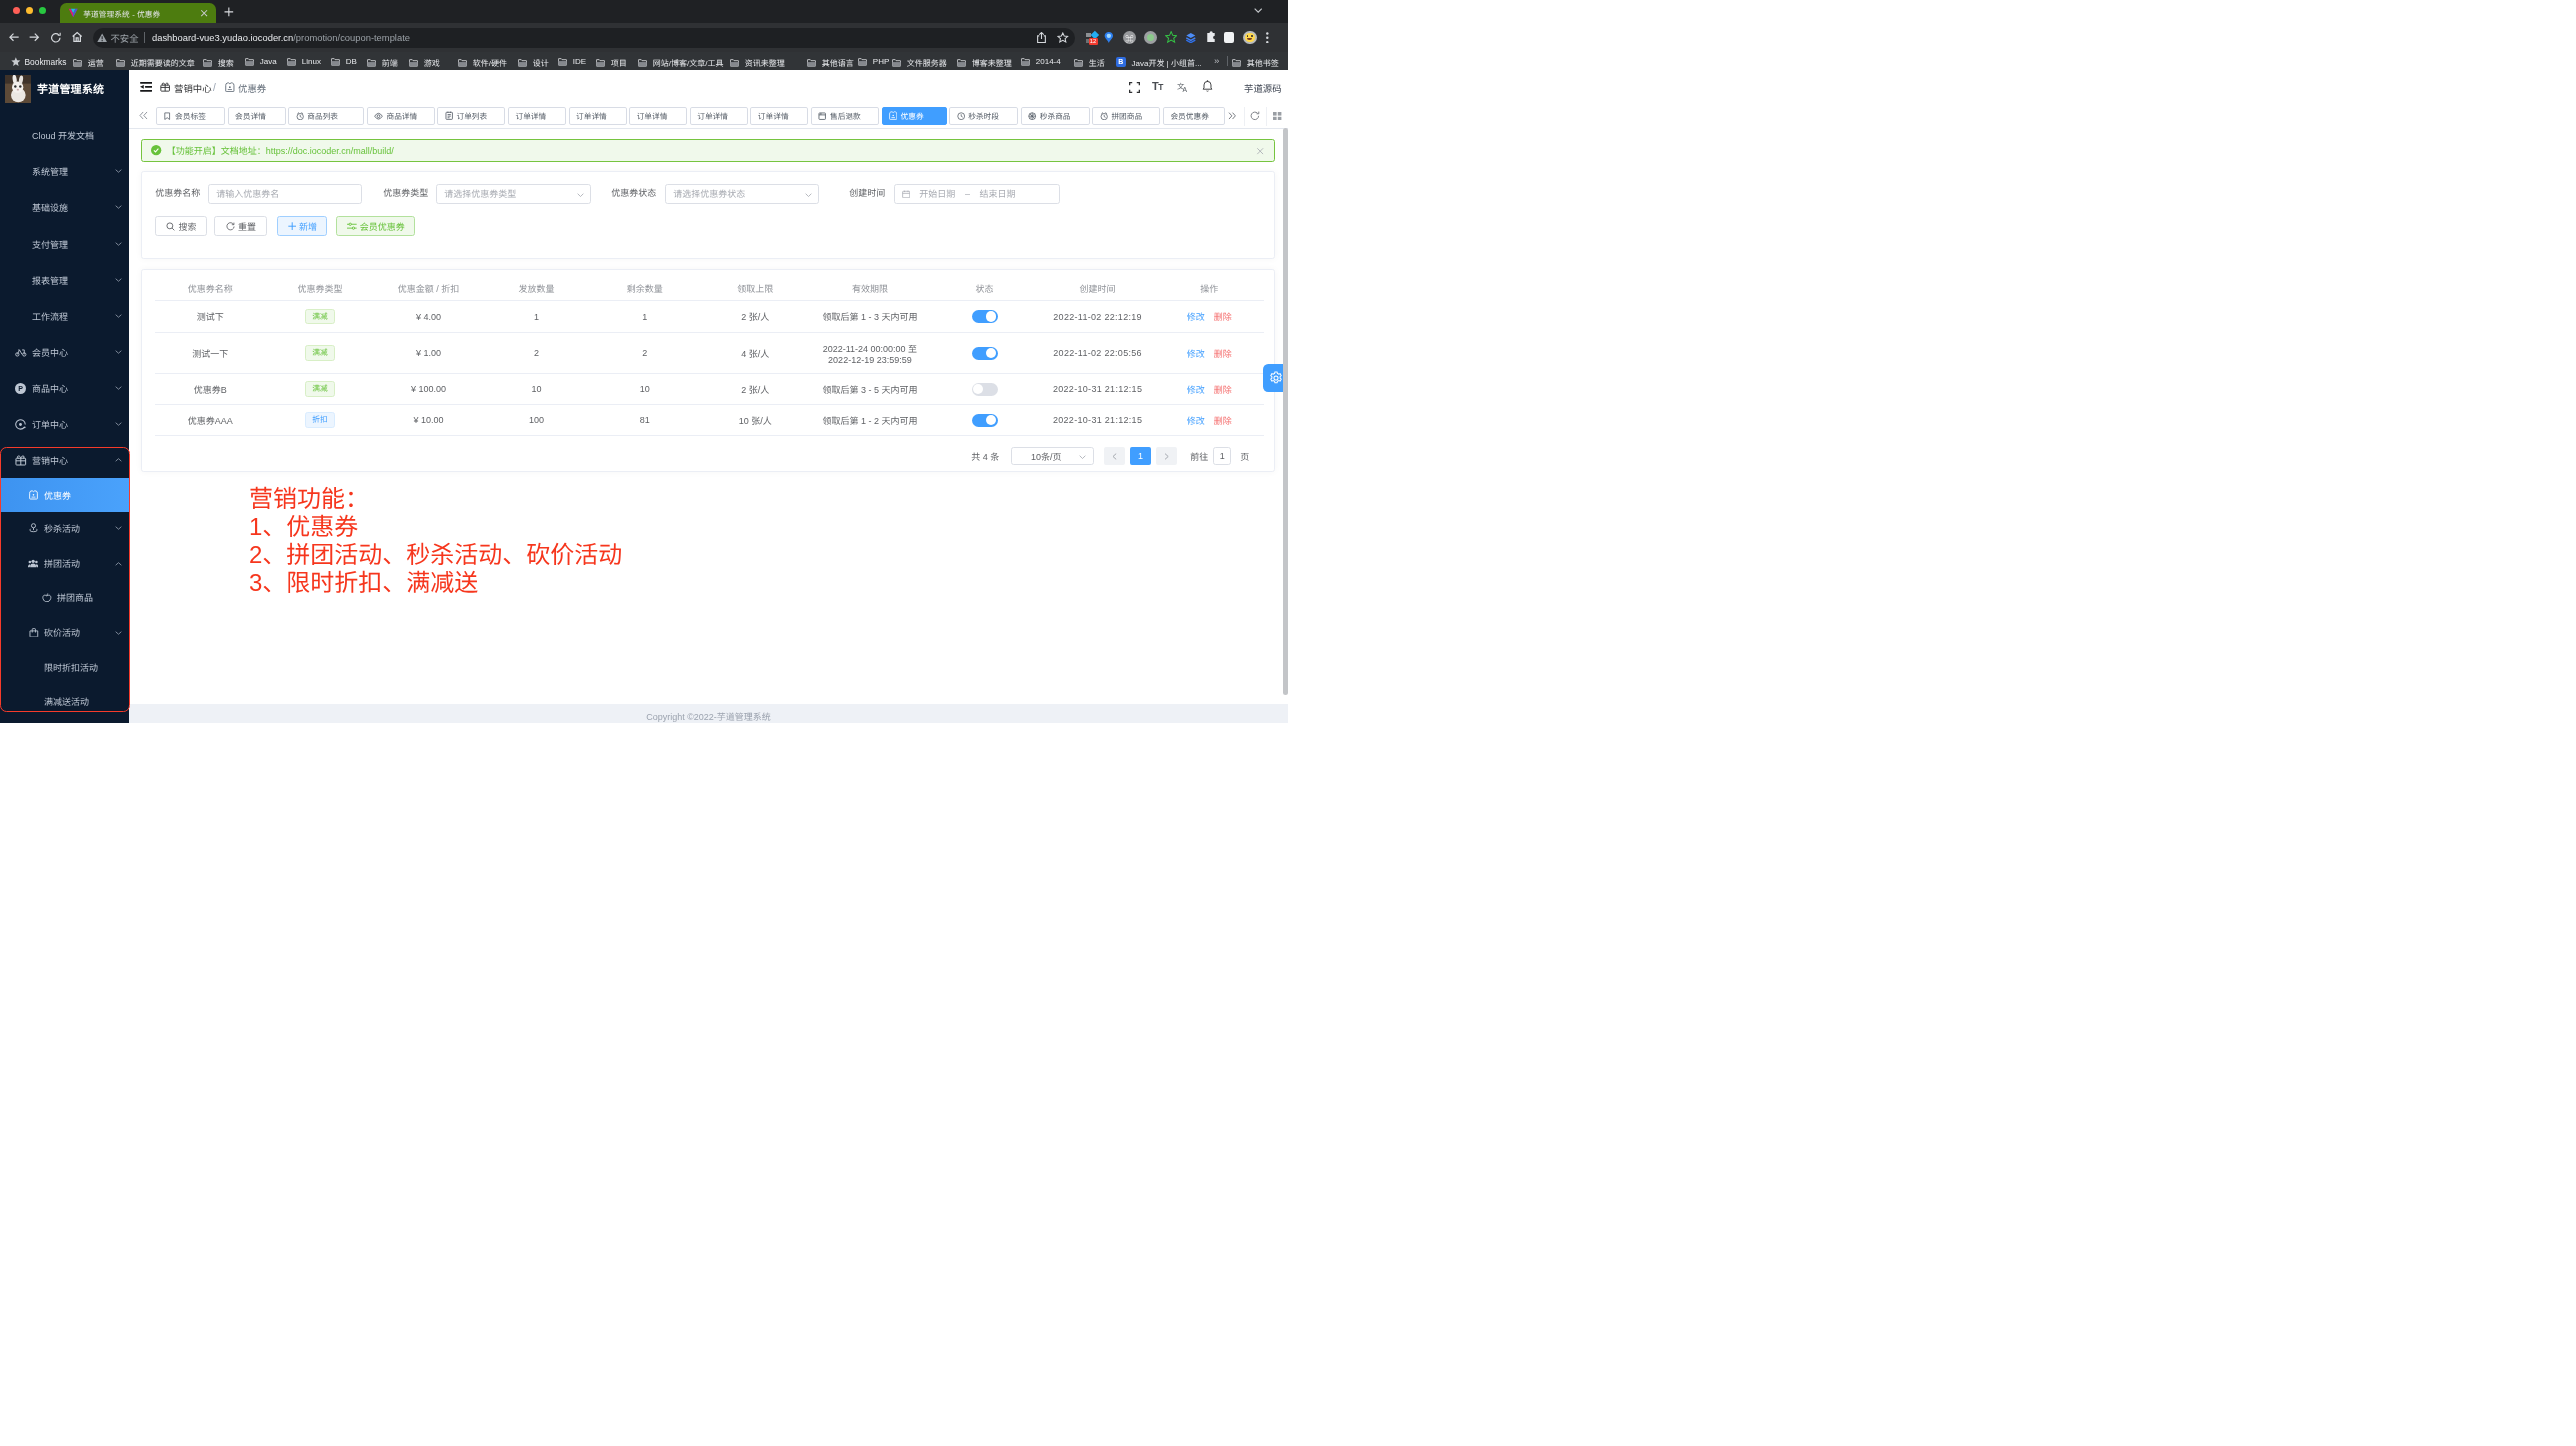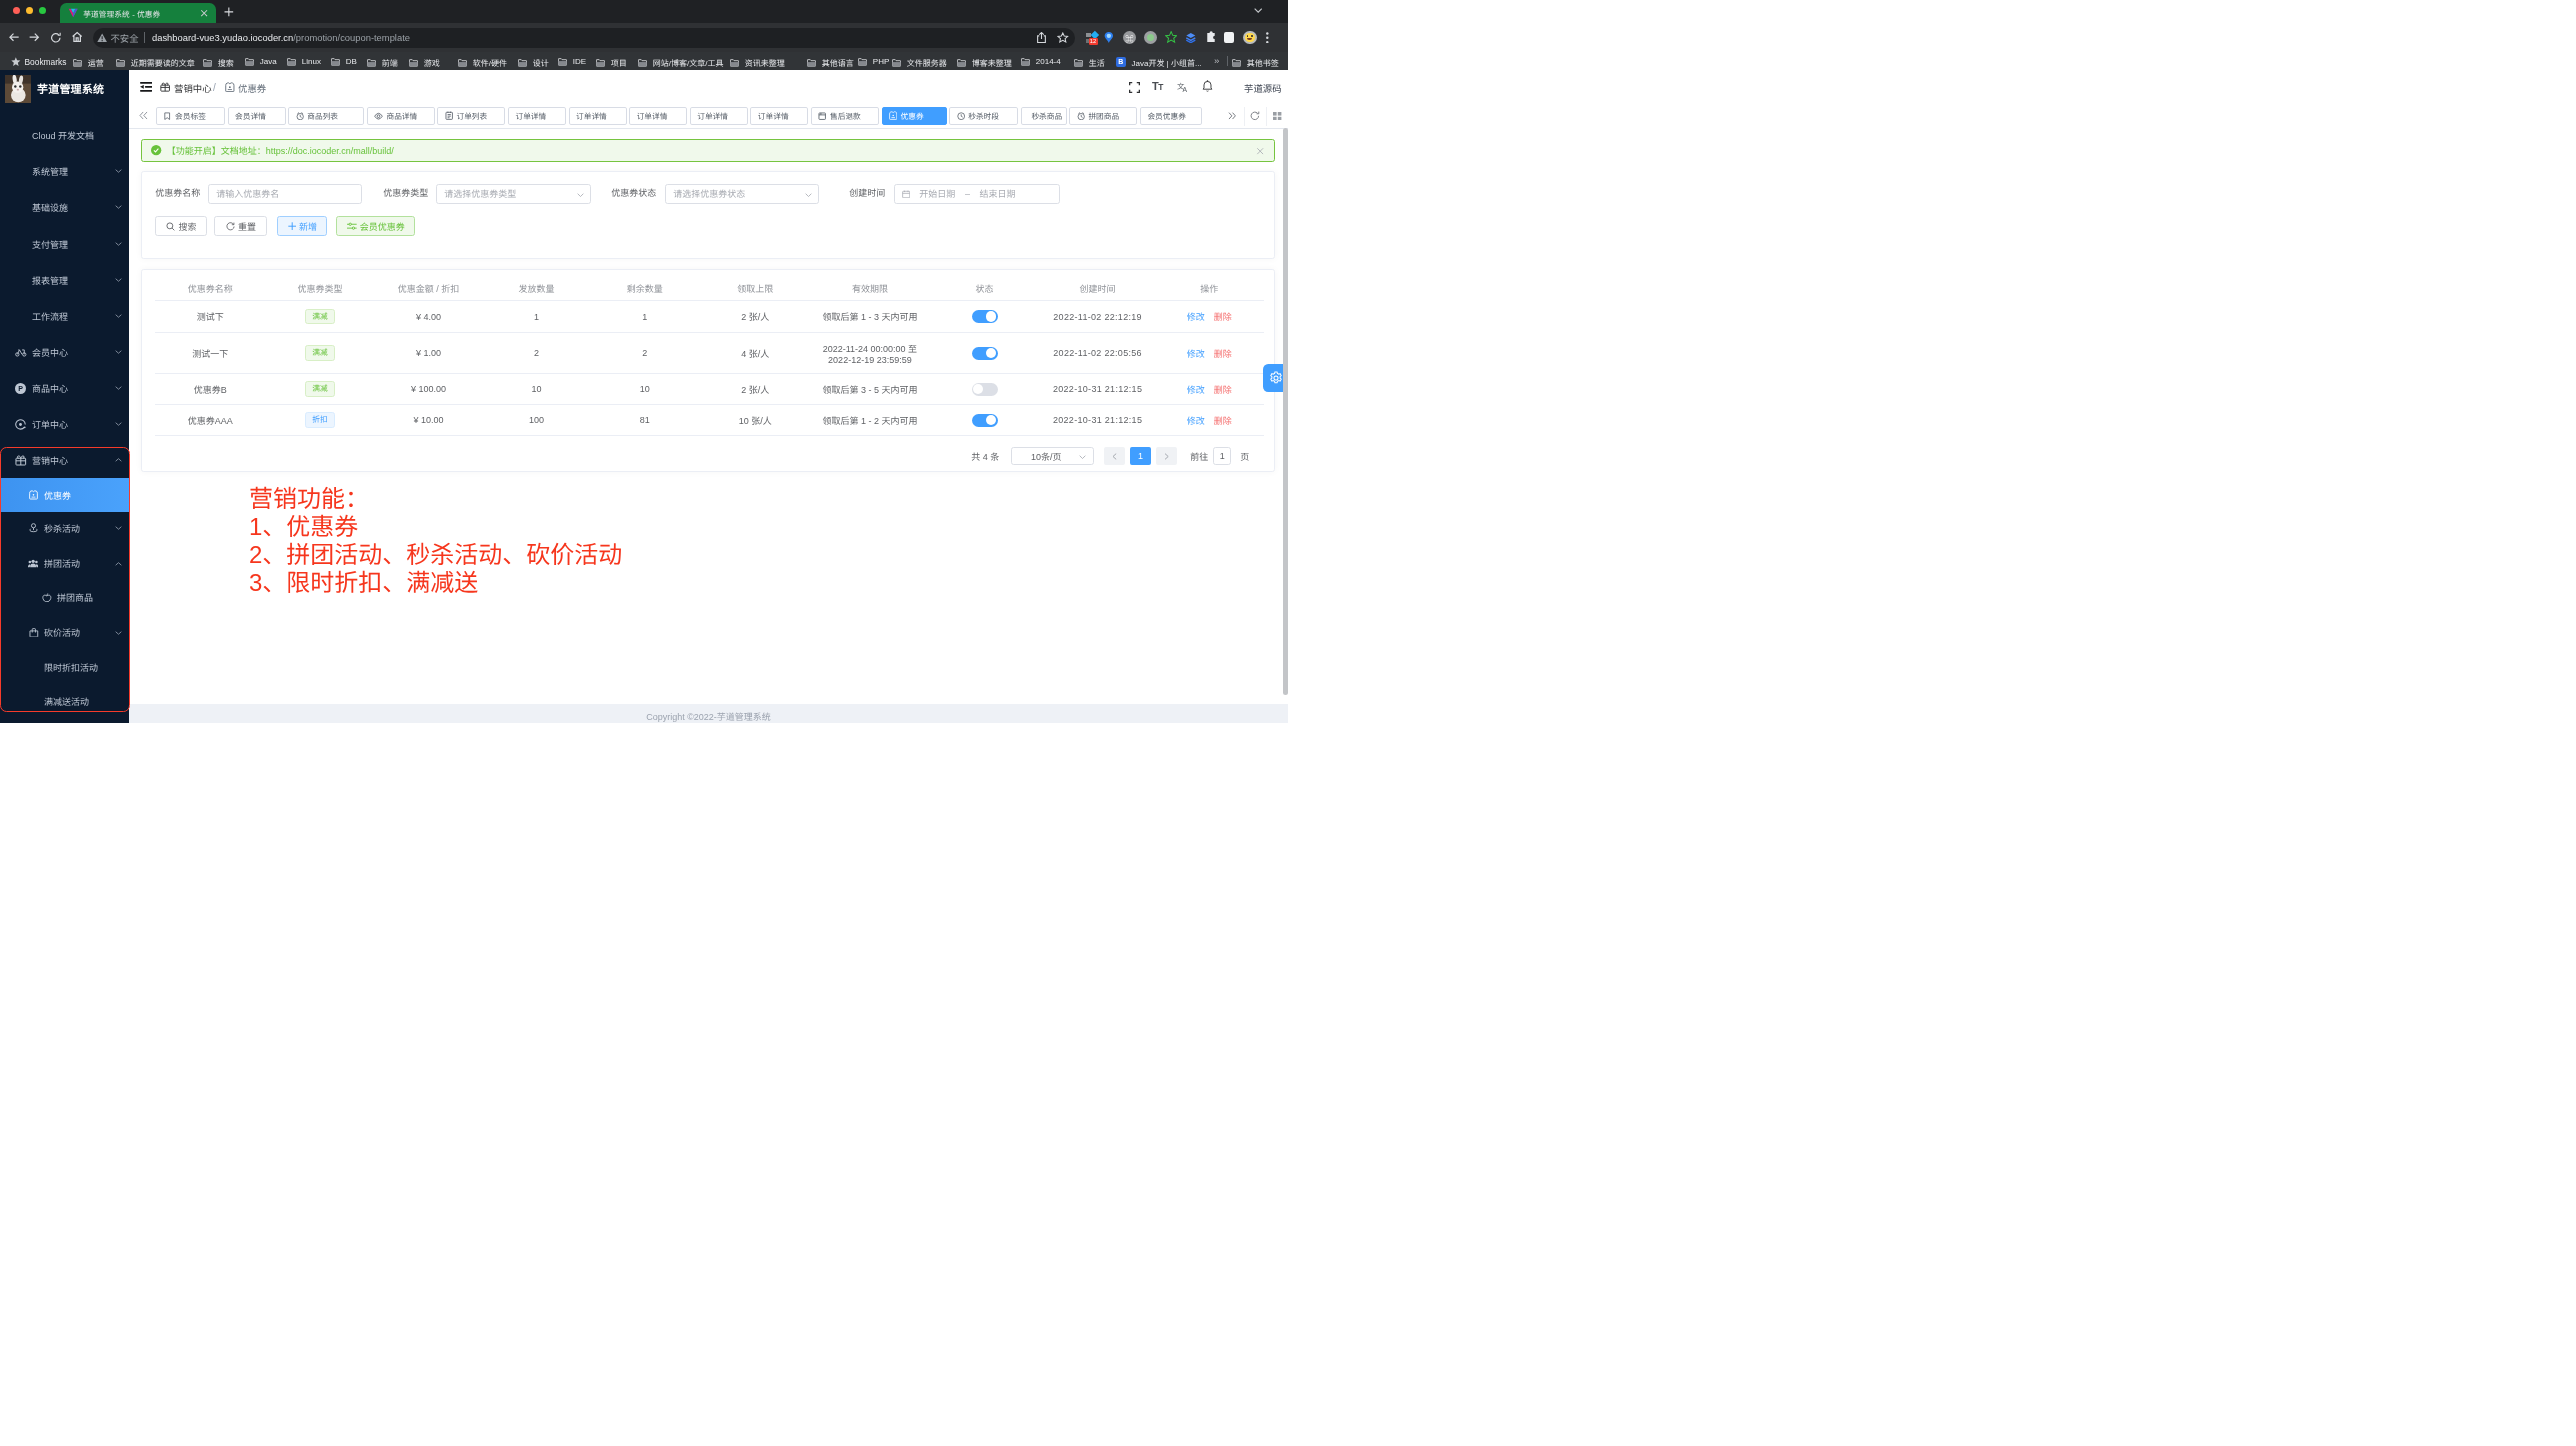--- a/index.html
+++ b/index.html
@@ -3,21 +3,21 @@
 <meta charset="utf-8">
 <style>
 *{margin:0;padding:0;box-sizing:border-box}
 html,body{width:1288px;height:723px;overflow:hidden}
 body{font-family:"Liberation Sans",sans-serif;-webkit-font-smoothing:antialiased}
 #page{position:relative;width:1288px;height:723px;background:#fff}
 svg{display:block}
 
 #titlebar{position:absolute;left:0;top:0;width:100%;height:23px;background:#1f2124}
 .tl{position:absolute;top:7px;width:7px;height:7px;border-radius:50%}
-#tab{position:absolute;left:60px;top:3.2px;width:156px;height:20px;background:#15803d;border-radius:6.5px 6.5px 0 0;display:flex;align-items:center;color:#e3e5e8;font-size:7.7px}
+#tab{position:absolute;left:60px;top:3.2px;width:156px;height:20px;background:#4d7c0f;border-radius:6.5px 6.5px 0 0;display:flex;align-items:center;color:#e3e5e8;font-size:7.7px}
 #tab .ttl{margin-left:5.2px;letter-spacing:0.1px}
 #toolbar{position:absolute;left:0;top:23px;width:100%;height:29px;background:#2f3134}
 #bookbar{position:absolute;left:0;top:52px;width:100%;height:18px;background:#313437;display:flex;align-items:center;color:#e8eaed;font-size:8px}
 .navic{position:absolute;top:0;height:29px;display:flex;align-items:center;color:#d5d8dc}
 #addr{position:absolute;left:93px;top:4.5px;width:982px;height:20px;border-radius:10.3px;background:#1e2023;display:flex;align-items:center;color:#9aa0a6;font-size:9.4px}
 .bk{display:flex;align-items:center;white-space:nowrap;font-size:8px}
 .bk .fl{margin-right:5.8px}
 
 #sidebar{position:absolute;left:0;top:70px;width:129px;height:653px;background:#0b1a2e}
 .mi{position:absolute;left:0;width:129px;display:flex;align-items:center;color:#bdc6d3;font-size:9px;white-space:nowrap}
@@ -501,21 +501,21 @@
           </svg>售后退款</span>
   <span class="tag on" style="width:65px"><svg width="8.4" height="9" viewBox="0 0 14 15" fill="none" stroke="#fff" stroke-width="1.3">
             <path d="M1 5 Q1 2 3 1.6 L5 1.2 Q7 4 9 1.2 L11 1.6 Q13 2 13 5 V13 Q13 14 12 14 H2 Q1 14 1 13 Z"></path>
             <circle cx="7" cy="7.5" r="1.2" fill="#fff" stroke="none"></circle>
             <path d="M4 11 H10"></path>
           </svg>优惠券</span>
   <span class="tag" style="width:69px"><svg width="8.4" height="8.4" viewBox="0 0 14 14" fill="none" stroke="#545c66" stroke-width="1.3">
             <circle cx="7" cy="7" r="5.7"></circle>
             <path d="M7 3.8 V7 L9.5 8.5"></path>
           </svg>秒杀时段</span>
-  <span class="tag" style="width:46px"><svg width="8.4" height="8.4" viewBox="0 0 14 14" fill="none" stroke="#545c66" stroke-width="1.3">
+  <span class="tag" style="width:69px"><svg width="8.4" height="8.4" viewBox="0 0 14 14" fill="none" stroke="#545c66" stroke-width="1.3">
             <circle cx="7" cy="7" r="5.7"></circle>
             <path d="M7 1.3 V12.7 M1.3 7 H12.7 M3 3 L11 11 M11 3 L3 11"></path>
           </svg>秒杀商品</span>
   <span class="tag" style="width:68px"><svg width="8.4" height="8.4" viewBox="0 0 14 14" fill="none" stroke="#545c66" stroke-width="1.3">
             <circle cx="7" cy="7.7" r="5.3"></circle>
             <path d="M7 4.7 V7.7 L9.3 9 M5 1 L2.5 2.8 M9 1 L11.5 2.8"></path>
           </svg>拼团商品</span>
   <span class="tag" style="width:62px">会员优惠券</span>
   <svg style="position:absolute;right:52px;top:8.4px" width="8.4" height="7.7" viewBox="0 0 13 12" fill="none" stroke="#73777d" stroke-width="1.5">
           <path d="M1.5 1 L6 6 L1.5 11 M7 1 L11.5 6 L7 11"></path>

